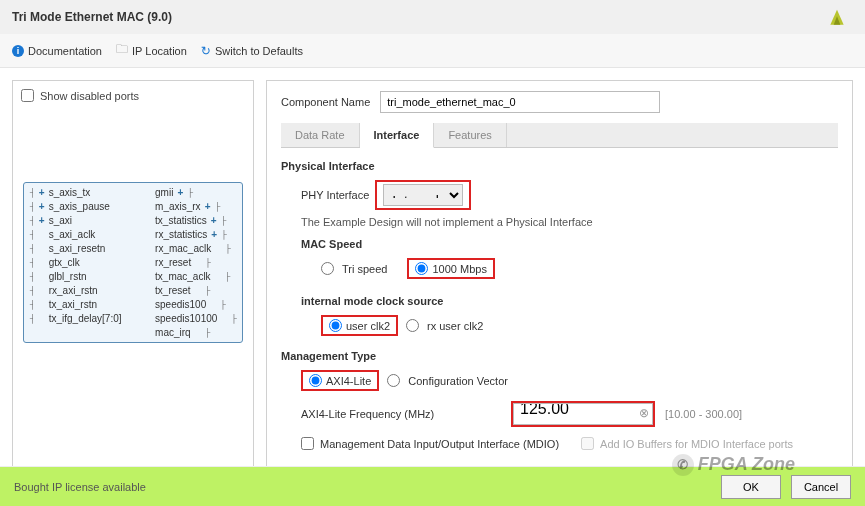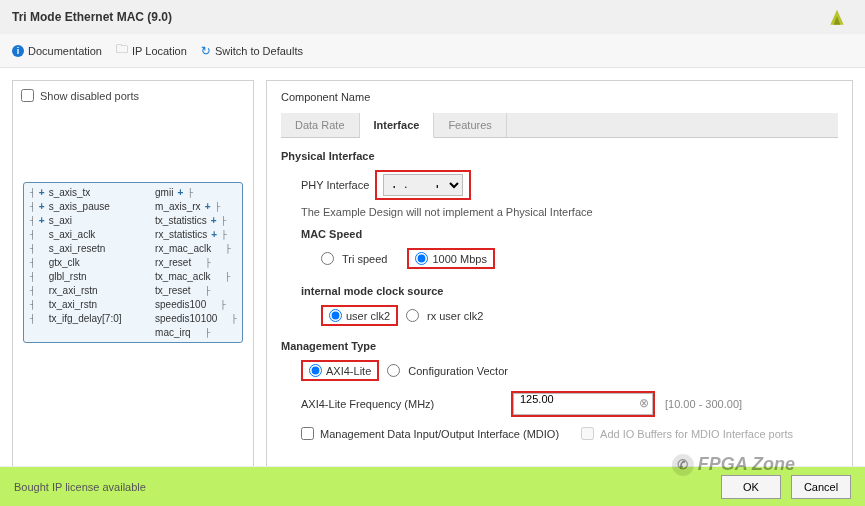--- a/index.html
+++ b/index.html
@@ -37,21 +37,21 @@
 .section-title { font-weight:bold; font-size:11px; margin-bottom:8px; }
 .subsection { margin-left:20px; margin-bottom:14px; }
 .sub-title { font-weight:bold; font-size:11px; margin-bottom:8px; }
 .radio-row { display:flex; align-items:center; gap:8px; margin-left:20px; margin-bottom:4px; }
 .highlighted { border:2px solid #d22; padding:2px 6px; display:inline-flex; align-items:center; gap:4px; }
 .inline-row { display:flex; align-items:center; gap:6px; }
 select.combo { height:22px; border:1px solid #bbb; font-size:14px; padding:7px 4px; min-width:80px; }
 .note { font-size:11px; color:#555; margin-top:6px; }
 .freq-row { display:flex; align-items:center; gap:10px; margin-left:0; margin-top:10px; }
 .freq-input { width:140px; position:relative; }
-.freq-input input { width:100%; height:22px; padding:2px 22px 12px 6px; border:1px solid #bbb; font-size:11px; }
+.freq-input input { width:100%; height:22px; padding:2px 22px 12px 6px; border:1px solid #bbb; font-size:16px; }
 .clear-x { position:absolute; right:4px; top:3px; color:#999; font-size:12px; cursor:pointer; }
 .range { color:#888; font-size:11px; }
 .checkbox-line { display:flex; align-items:center; gap:6px; margin-top:10px; font-size:11px; }
 .disabled-text { color:#aaa; }
 
 .footer { position:absolute; bottom:0; left:0; right:0; height:40px; display:flex; align-items:center; justify-content:space-between; padding:0 14px; background:#bef264; border-top:1px solid #eee; }
 .footer .status { font-size:11px; color:#555; }
 .footer .buttons { display:flex; gap:10px; }
 .footer button { width:60px; height:24px; font-size:11px; background:#f5f5f5; border:1px solid #999; cursor:pointer; }
 
@@ -203,20 +203,21 @@
             <span class="plus">&nbsp;</span>
             <span class="dash">├</span>
           </div>
         </div>
     </div>
   </div>
 
   <div class="rightpanel">
     <div class="field-row">
       <label>Component Name</label>
+      <input class="text-input" style="width: 280px;" value="tri_mode_ethernet_mac_0">
     </div>
 
     <div class="tabs">
       <div class="tab">Data Rate</div>
       <div class="tab active">Interface</div>
       <div class="tab">Features</div>
     </div>
 
     <div class="section-title">Physical Interface</div>
     <div class="subsection">

